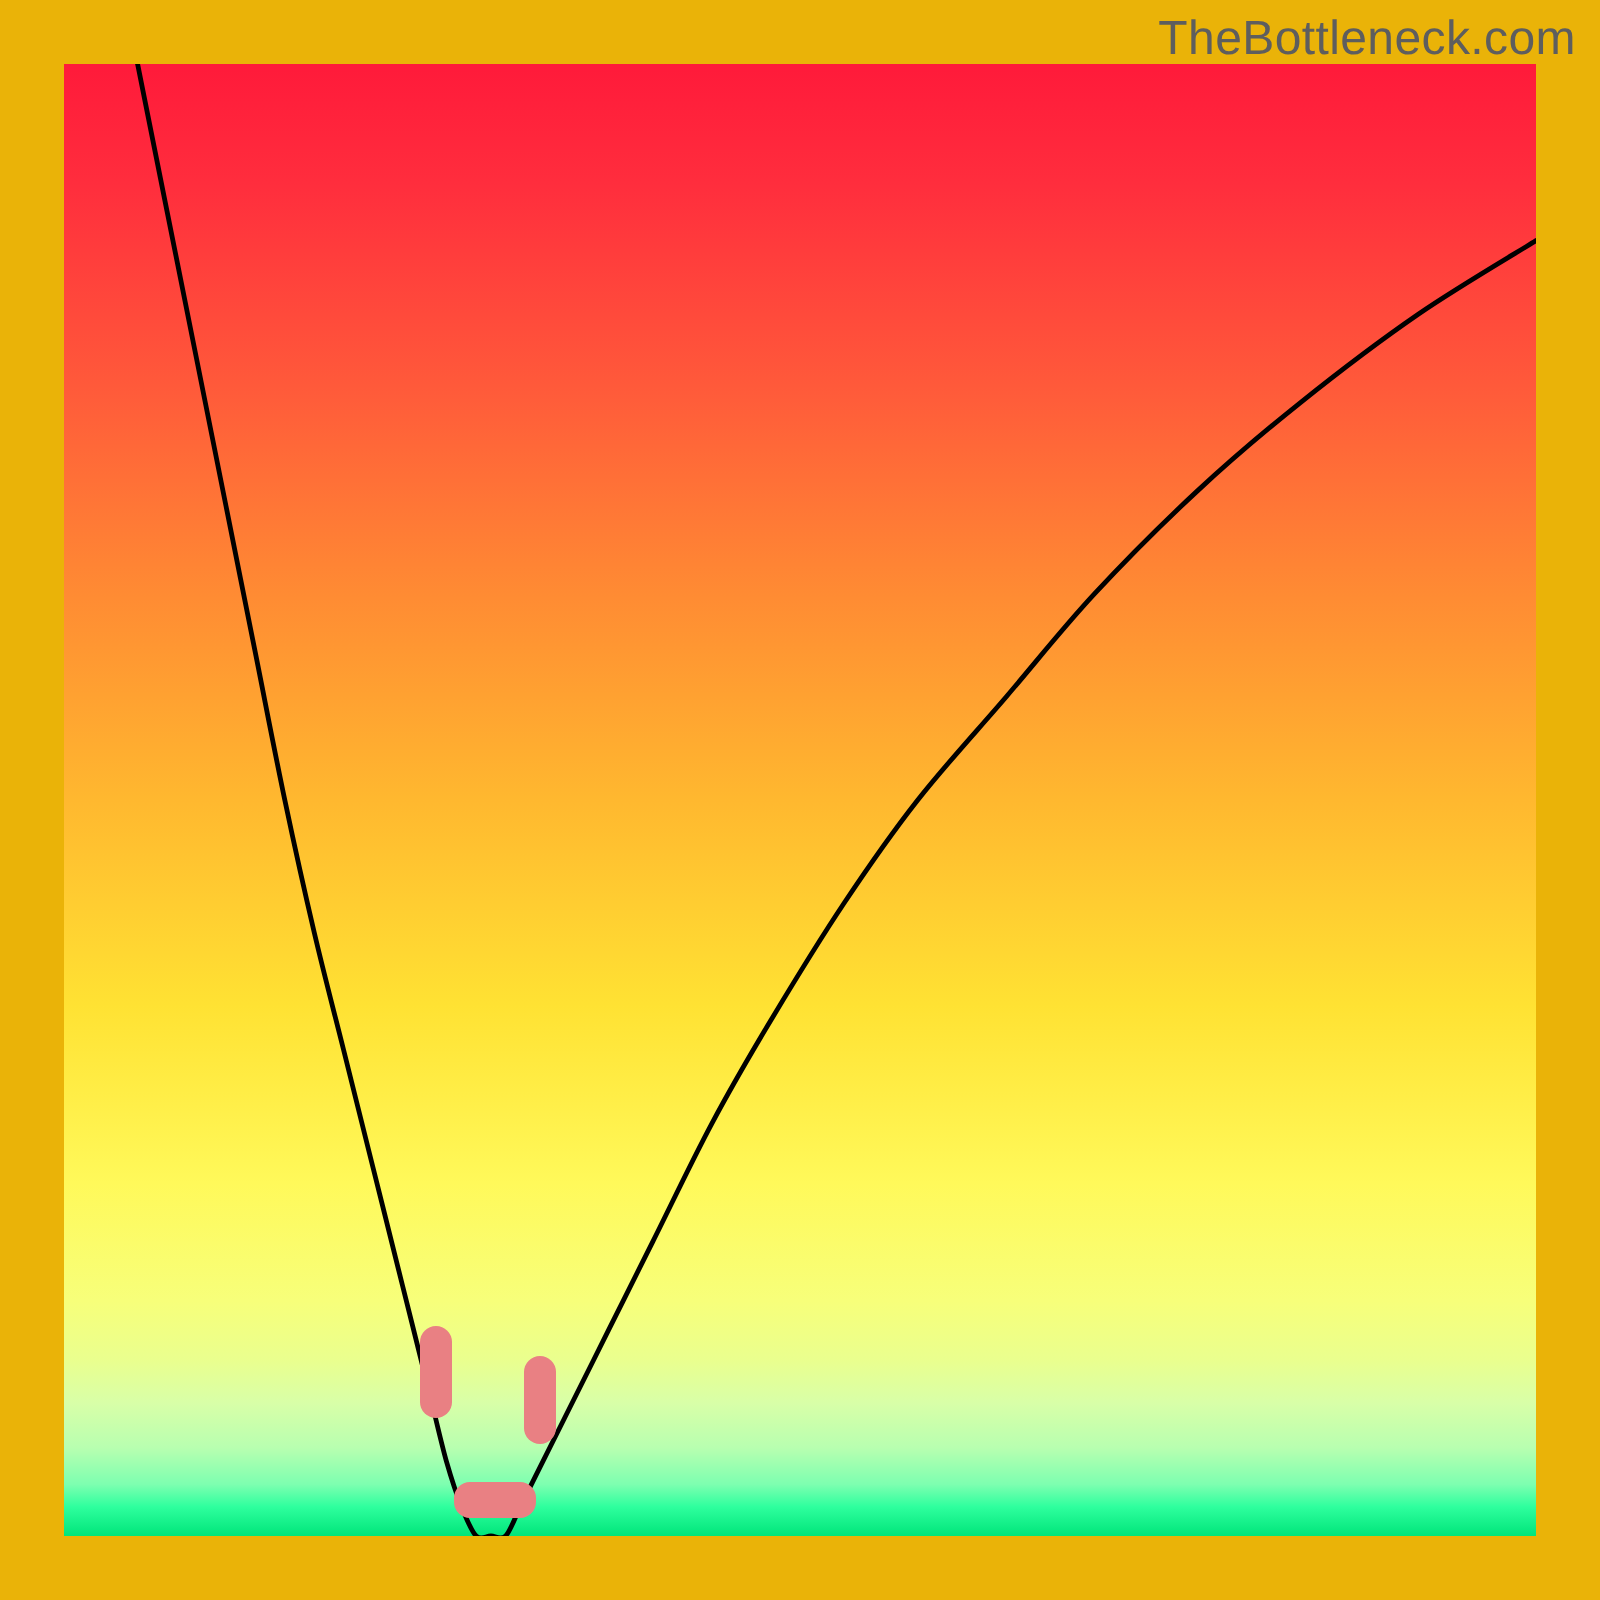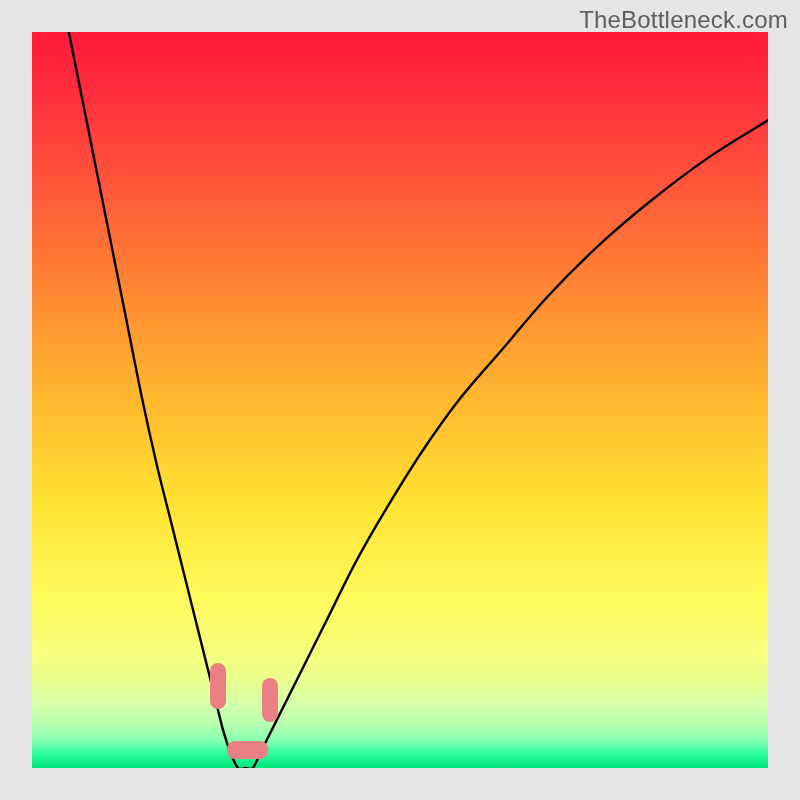--- a/index.html
+++ b/index.html
@@ -8,21 +8,21 @@
     width: 800px;
     height: 800px;
     background: #000;
     overflow: hidden;
     font-family: Arial, Helvetica, sans-serif;
   }
   .stage {
     position: relative;
     width: 800px;
     height: 800px;
-    background: #e5e5e5;
+    background: #eab308;
   }
   .plot {
     position: absolute;
     left: 32px;
     top: 32px;
     width: 736px;
     height: 736px;
     overflow: hidden;
   }
   .gradient {

